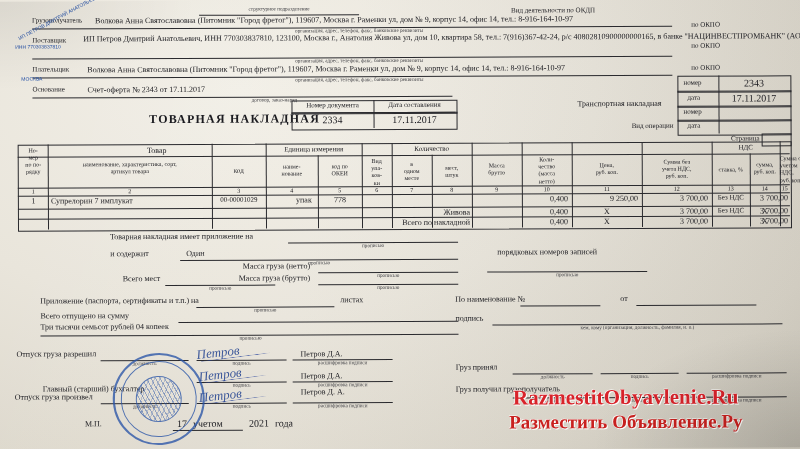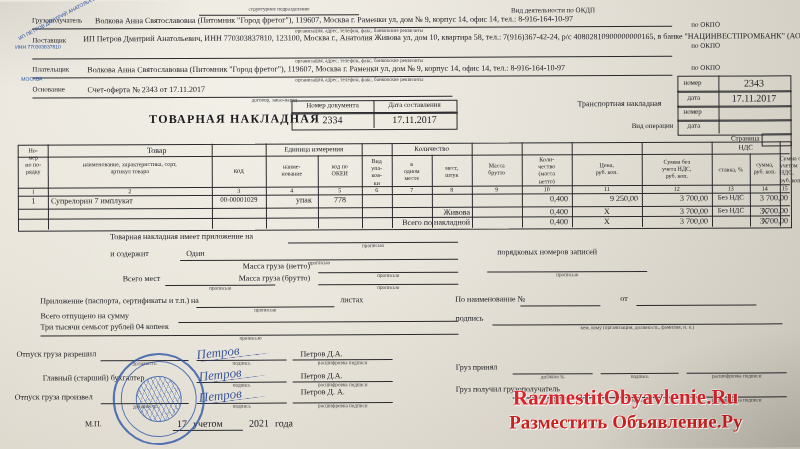--- a/index.html
+++ b/index.html
@@ -329,21 +329,21 @@
 
     <div class="t s8" style="left:4px;top:349px;margin-left:12px;">Отпуск груза разрешил</div>
     <div class="hr" style="left:100px;top:359px;width:88px;"></div>
     <div class="t xs c grey" style="left:100px;top:360px;width:88px;">должность</div>
     <div class="hr" style="left:196px;top:359px;width:90px;"></div>
     <div class="t xs c grey" style="left:196px;top:360px;width:90px;">подпись</div>
     <div class="hr" style="left:292px;top:359px;width:100px;"></div>
     <div class="t xs c grey" style="left:292px;top:360px;width:100px;">расшифровка подписи</div>
     <div class="t s8" style="left:300px;top:350px;">Петров Д.А.</div>
 
-    <div class="t s8" style="left:14px;top:373px;padding-left:28px;">Главный (старший) бухгалтер</div>
+    <div class="t s8" style="left:14px;top:384px;padding-left:28px;">Главный (старший) бухгалтер</div>
     <div class="hr" style="left:196px;top:381px;width:90px;"></div>
     <div class="t xs c grey" style="left:196px;top:382px;width:90px;">подпись</div>
     <div class="hr" style="left:292px;top:381px;width:100px;"></div>
     <div class="t xs c grey" style="left:292px;top:382px;width:100px;">расшифровка подписи</div>
     <div class="t s8" style="left:300px;top:372px;">Петров Д.А.</div>
 
     <div class="t s8" style="left:14px;top:392px;">Отпуск груза произвел</div>
     <div class="hr" style="left:100px;top:402px;width:88px;"></div>
     <div class="t xs c grey" style="left:100px;top:403px;width:88px;">должность</div>
     <div class="hr" style="left:196px;top:402px;width:90px;"></div>

